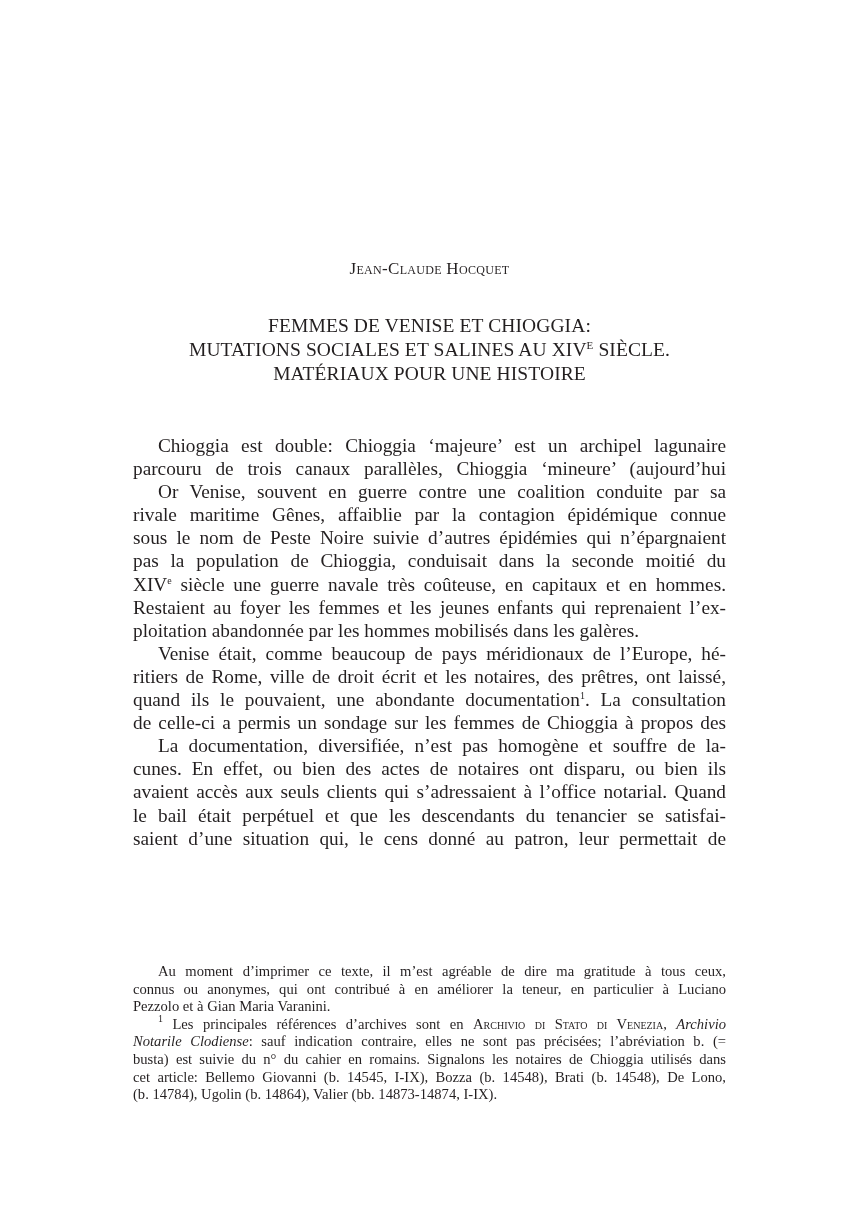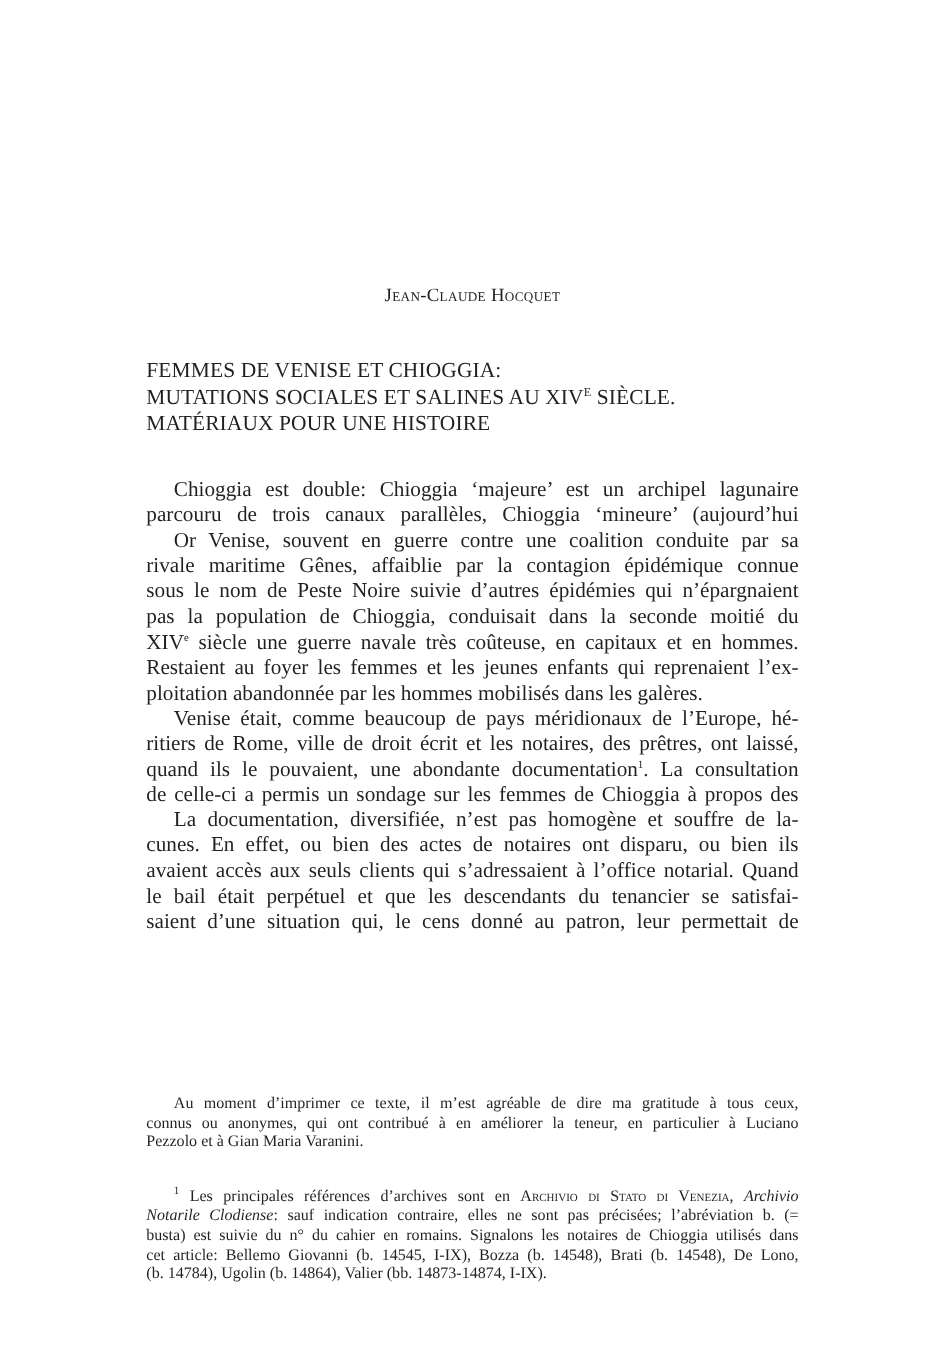--- a/index.html
+++ b/index.html
@@ -27,24 +27,24 @@
       left: 0;
       width: 593px;
       text-align: center;
       font-size: 17px;
       font-variant: small-caps;
       letter-spacing: 0.3px;
       line-height: 22px;
     }
     .title {
       position: absolute;
-      top: 326px;
+      top: 314px;
       left: 0;
       width: 593px;
-      text-align: left;
+      text-align: center;
       font-size: 19.5px;
       line-height: 24px;
       letter-spacing: 0.1px;
       font-family: Liberation Serif, serif;
     }
     .title .line { display: block; white-space: nowrap; }
     .title sup {
       font-size: 11px;
       vertical-align: 7px;
       line-height: 0;
@@ -78,21 +78,21 @@
       font-size: 14.6px;
       line-height: 17.6px;
     }
     .footnotes .ln {
       display: block;
       white-space: nowrap;
       text-align: justify;
       text-align-last: justify;
     }
     .footnotes .ln.last { text-align-last: left; }
-    .footnotes .ln.indent { text-indent: 25px; margin-top: 32px; }
+    .footnotes .ln.indent { text-indent: 25px; }
     .sc { font-variant: small-caps; }
     em { font-style: italic; }
   </style>
 </head>
 <body>
 
 <div class="page">
 
   <div class="author">Jean-Claude Hocquet</div>
 

